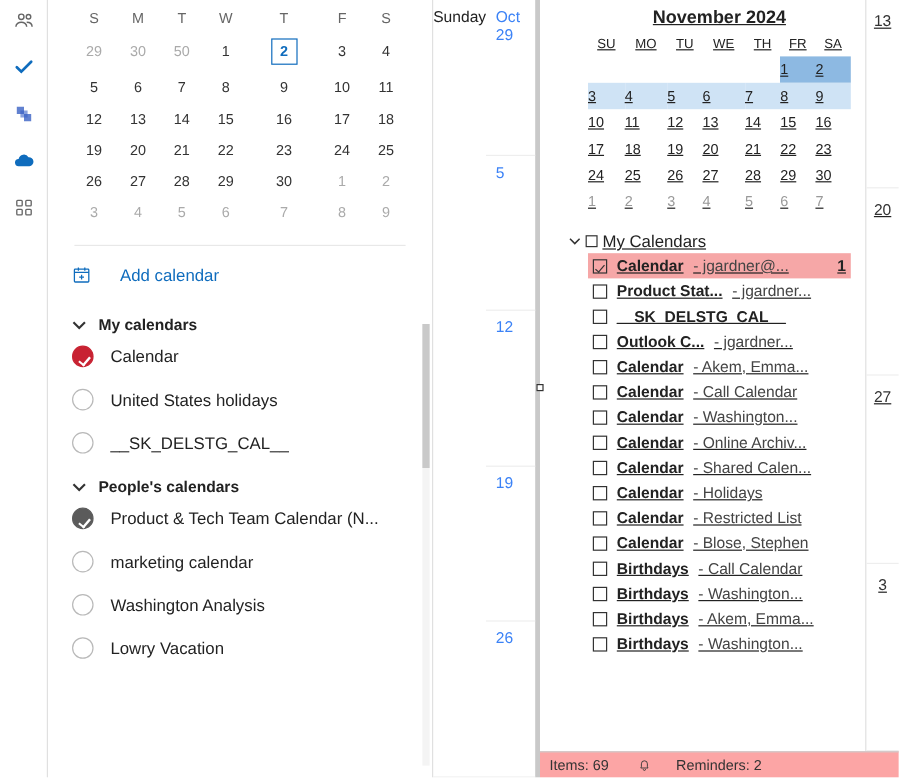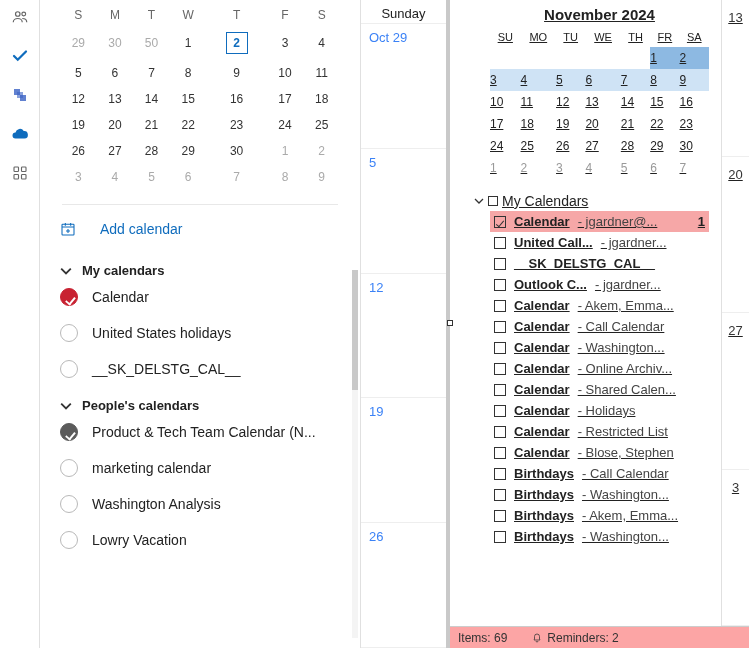--- a/index.html
+++ b/index.html
@@ -22,21 +22,21 @@
   .cal-group .hdr svg{width:12px;height:12px;}
   .cal-list { display:flex; flex-direction:column; gap:18px; }
   .cal-item { display:flex; align-items:center; gap:14px; font-size:14px; cursor:pointer;}
   .radio { width:18px; height:18px; border-radius:50%; border:1px solid #b9b9b9; flex-shrink:0; }
   .radio.checked-red { background:#c82232; border-color:#c82232; position:relative;}
   .radio.checked-red::after{content:"";position:absolute;left:4px;top:8px;width:9px;height:4px;border-left:2px solid #fff;border-bottom:2px solid #fff;transform:rotate(-50deg) scaleX(0.85);}
   .radio.checked-gray { background:#5b5b5b; border-color:#5b5b5b; position:relative;}
   .radio.checked-gray::after{content:"";position:absolute;left:4px;top:8px;width:9px;height:4px;border-left:2px solid #fff;border-bottom:2px solid #fff;transform:rotate(-50deg) scaleX(0.85);}
   .left-scroll { position:absolute; right:2px; top:270px; bottom:10px; width:6px; background:#f4f4f4; }
   .left-scroll .thumb{background:#c9c9c9;width:100%;height:120px;position:absolute;top:0;}
-  .mid-col { width:90px; border-left:1px solid #e0e0e0; border-right:4px solid #c9c9c9; display:flex; flex-direction:column;justify-content:center; }
+  .mid-col { width:90px; border-left:1px solid #e0e0e0; border-right:4px solid #c9c9c9; display:flex; flex-direction:row;justify-content:center; }
   .mid-col .dayhdr{ text-align:center; padding:6px 0 2px; border-bottom:1px solid #eee; font-size:13px;}
   .mid-col .slot{ flex:1; border-bottom:1px solid #eee; position:relative; }
   .mid-col .slot span{ position:absolute; top:6px; left:8px; font-size:13px; color:#3b82f6;}
   .right-panel { flex:1; display:flex; flex-direction:column; position:relative;}
   .r-top { display:flex; flex:1;text-decoration:underline; }
   .r-main { flex:1; padding:6px 12px 0 40px; overflow:hidden;}
   .r-side { width:28px; border-left:1px solid #e0e0e0; display:flex; flex-direction:column;}
   .r-side .seg { flex:1; display:flex; align-items:flex-start; justify-content:center; padding-top:10px; border-bottom:1px solid #eee; font-size:13px; color:#333;}
   .r-header { text-align:center; font-weight:600; font-size:15px; margin-bottom:4px;}
   .r-cal table{ width:100%; border-collapse:collapse; }
@@ -331,21 +331,21 @@
         </div>
         <div class="r-cal-list" id="r-cal-list">
             <div class="r-cal-row selected">
               <span class="chk checked"></span>
               <span class="name">Calendar</span>
               <span class="sub"> - jgardner@...</span>
               <span class="badge">1</span>
             </div>
             <div class="r-cal-row">
               <span class="chk"></span>
-              <span class="name">United Call...</span>
+              <span class="name">Product Stat...</span>
               <span class="sub"> - jgardner...</span>
             </div>
             <div class="r-cal-row">
               <span class="chk"></span>
               <span class="name">__SK_DELSTG_CAL__</span>
             </div>
             <div class="r-cal-row">
               <span class="chk"></span>
               <span class="name">Outlook C...</span>
               <span class="sub">  - jgardner...</span>
@@ -414,21 +414,21 @@
       </div>
       <div class="r-side" id="r-side">
           <div class="seg">13</div>
           <div class="seg">20</div>
           <div class="seg">27</div>
           <div class="seg">3</div>
         </div>
     </div>
     <div class="status-bar">
       <span>Items: 69</span>
-      <span style="display:flex;gap:4px;">
+      <span style="display:flex;gap:20px;">
         <svg class="bell" viewBox="0 0 24 24" fill="none" stroke="#333" stroke-width="1.5">
             <path d="M6 18h12l-1-2v-5a5 5 0 00-10 0v5l-1 2zM10 20a2 2 0 004 0"></path>
           </svg>
         <span>Reminders: 2</span>
       </span>
     </div>
   </div>
 </div>
 
 </body></html>

